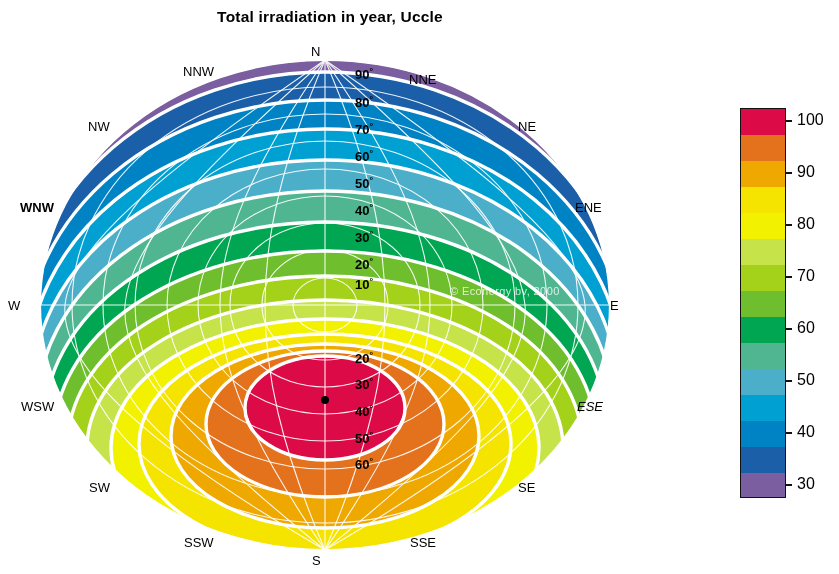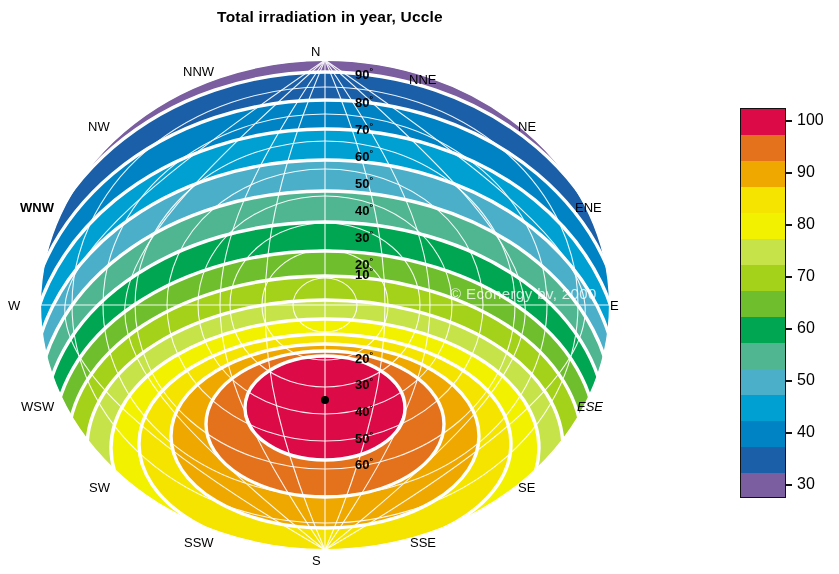--- a/index.html
+++ b/index.html
@@ -22,21 +22,21 @@
     position:absolute;font-size:13px;color:#000;white-space:nowrap;
     font-family:"Liberation Sans", sans-serif;
   }
   .radlbl{
     position:absolute;font-size:13px;font-weight:bold;color:#000;
     white-space:nowrap;font-family:"Liberation Sans", sans-serif;padding-left:48px;
   }
   .radlbl sup{font-size:9px;font-weight:bold;vertical-align:super;}
 
   .watermark{
-    position:absolute;font-size:15px;color:rgba(255,255,255,.78);
+    position:absolute;font-size:11px;color:rgba(255,255,255,.78);
     white-space:nowrap;letter-spacing:.4px;
   }
 
   .cbwrap{position:absolute;left:735px;top:95px;width:104px;height:425px;}
   .cbbox{
     position:absolute;left:5px;top:13px;width:46px;height:390px;
     border:1.4px solid #111;box-sizing:border-box;overflow:hidden;
   }
   .cbband{width:100%;}
   .cbticks{position:absolute;left:0;top:12px;width:104px;height:425px;}
@@ -151,21 +151,21 @@
     <div class="compass" style="left:183px;top:64px;">NNW</div>
 
     <div class="radlbl" style="left:307px;top:66px;"><span>90</span><sup>°</sup></div>
     <div class="radlbl" style="left:307px;top:94px;"><span>80</span><sup>°</sup></div>
     <div class="radlbl" style="left:307px;top:121px;"><span>70</span><sup>°</sup></div>
     <div class="radlbl" style="left:307px;top:148px;"><span>60</span><sup>°</sup></div>
     <div class="radlbl" style="left:307px;top:175px;"><span>50</span><sup>°</sup></div>
     <div class="radlbl" style="left:307px;top:202px;"><span>40</span><sup>°</sup></div>
     <div class="radlbl" style="left:307px;top:229px;"><span>30</span><sup>°</sup></div>
     <div class="radlbl" style="left:307px;top:256px;"><span>20</span><sup>°</sup></div>
-    <div class="radlbl" style="left:307px;top:266px;text-align:center;"><span>10</span><sup>°</sup></div>
+    <div class="radlbl" style="left:307px;top:276px;text-align:center;"><span>10</span><sup>°</sup></div>
 
     <div class="radlbl" style="left:307px;top:350px;"><span>20</span><sup>°</sup></div>
     <div class="radlbl" style="left:307px;top:376px;"><span>30</span><sup>°</sup></div>
     <div class="radlbl" style="left:307px;top:403px;"><span>40</span><sup>°</sup></div>
     <div class="radlbl" style="left:307px;top:430px;"><span>50</span><sup>°</sup></div>
     <div class="radlbl" style="left:307px;top:456px;"><span>60</span><sup>°</sup></div>
 
     <div class="watermark" style="left:450px;top:285px;">© Econergy bv, 2000</div>
   </div>
 

